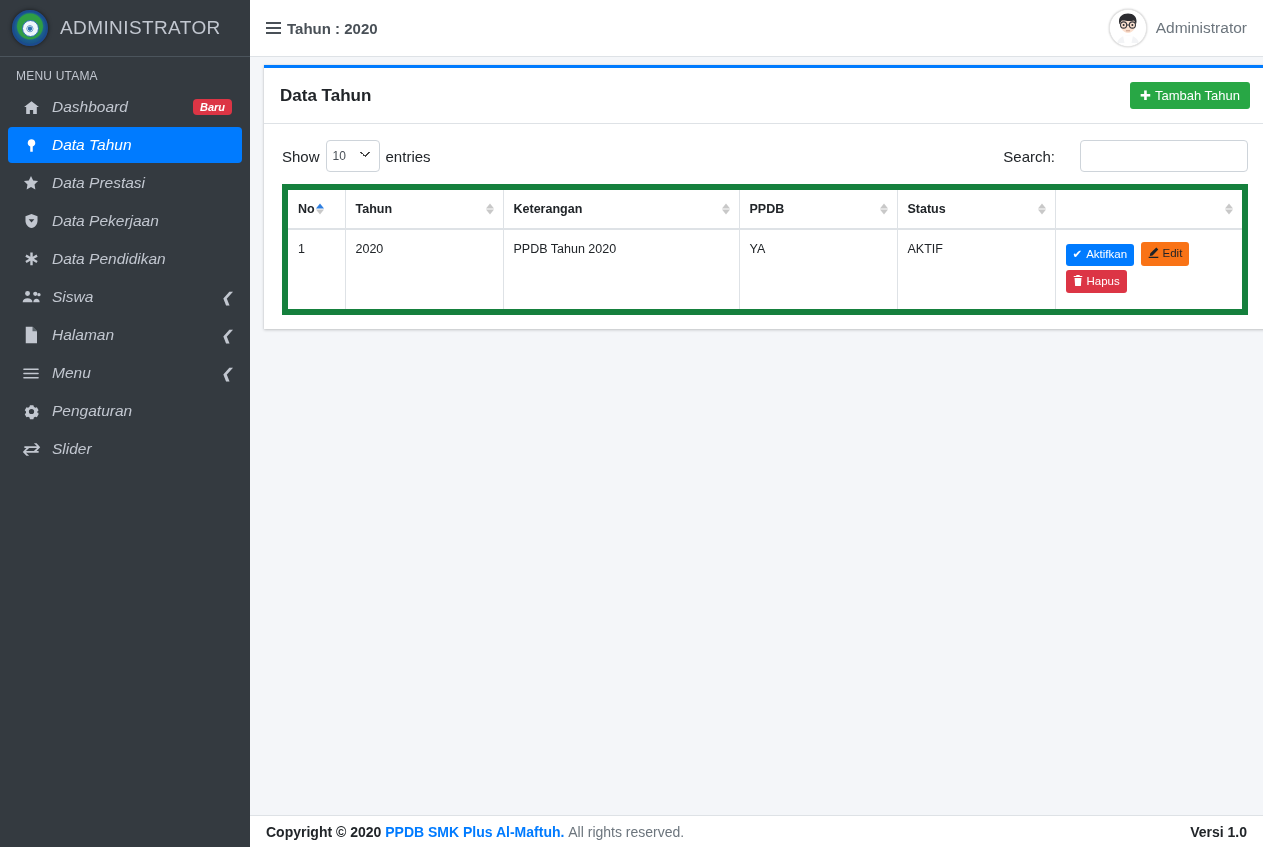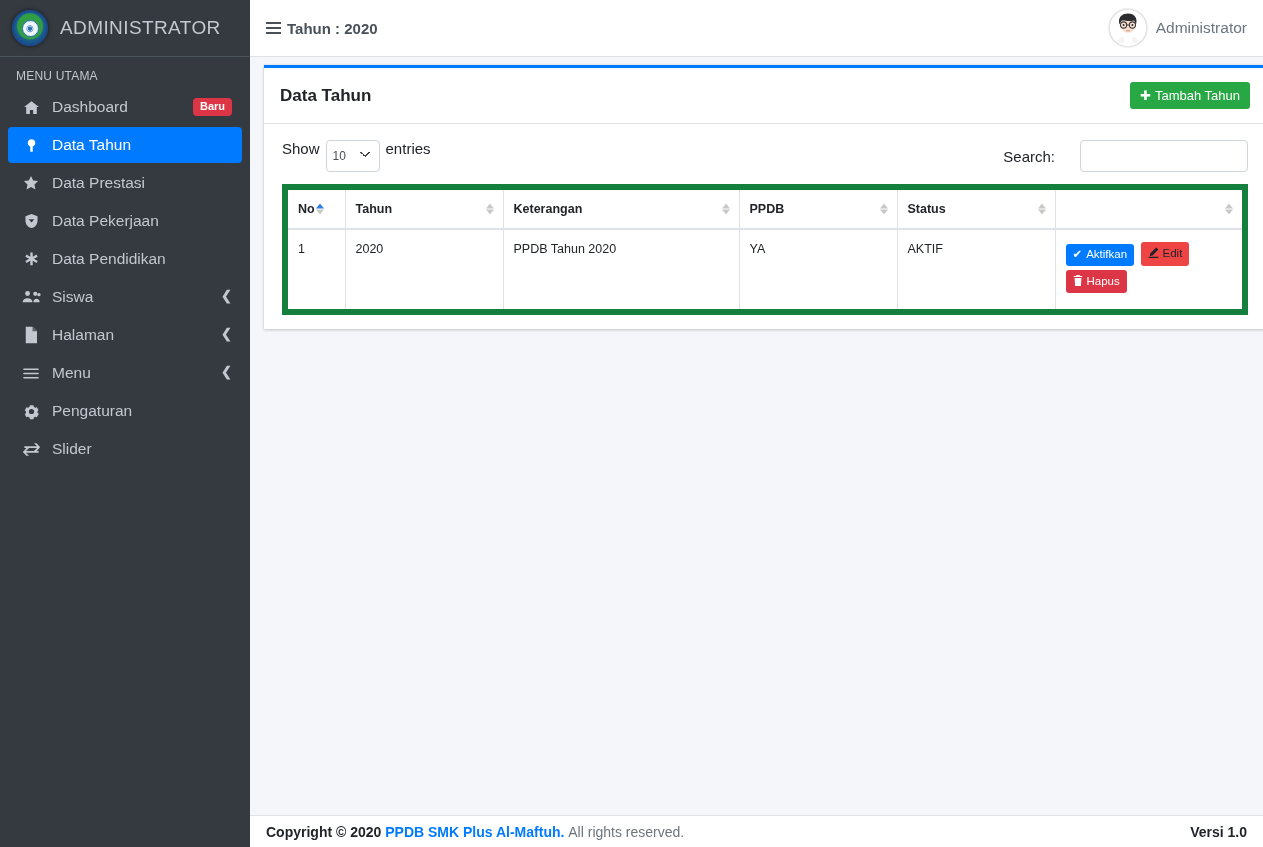--- a/index.html
+++ b/index.html
@@ -65,27 +65,29 @@
     color: #c2c7d0;
     font-size: 12px;
     padding: 12px 12px 6px 16px;
     letter-spacing: .2px;
   }
 
   .nav { list-style: none; padding: 0 8px; }
   .nav-item { margin-bottom: 2px; }
   .nav-link {
     display: flex;
+    align-items: center;
     padding: 9px 10px;
     border-radius: 4px;
     color: #c2c7d0;
     font-size: 15.5px;
     text-decoration: none;
     cursor: pointer;
     position: relative;
+    font-style: italic;
   }
   .nav-link.active { background: #007bff; color: #fff; }
   .nav-icon {
     width: 26px;
     flex: none;
     display: inline-flex;
     align-items: center;
     justify-content: center;
     margin-right: 8px;
     color: #c2c7d0;
@@ -210,20 +212,21 @@
   .dt-top {
     display: flex;
     align-items: center;
     margin-bottom: 12px;
     padding-top: 4px;
   }
   .dt-length {
     font-size: 15px;
     color: #212529;
     display: flex;
+    align-items: center;
     gap: 6px;
   }
   .dt-select {
     font-family: inherit;
     font-size: 12px;
     padding: 6px 6px;
     border: 1px solid #ced4da;
     border-radius: 4px;
     color: #495057;
     background: #fff;
@@ -306,21 +309,21 @@
   th.col-no .sort-ind { right: auto; left: 28px; }
 
   .btn-act {
     font-size: 11.5px;
     padding: 5px 7px;
     margin: 0 3px 4px 0;
     color: #fff;
     border-radius: 3px;
   }
   .btn-aktifkan { background: #007bff; }
-  .btn-edit { background: #ef4444; color: #1f2328; }
+  .btn-edit { background: #f97316; color: #1f2328; }
   .btn-hapus { background: #dc3545; }
 
   
   .dt-bottom {
     display: flex;
     align-items: center;
     margin-top: 14px;
   }
   .dt-info { font-size: 15px; color: #212529; }
   .pagination {

